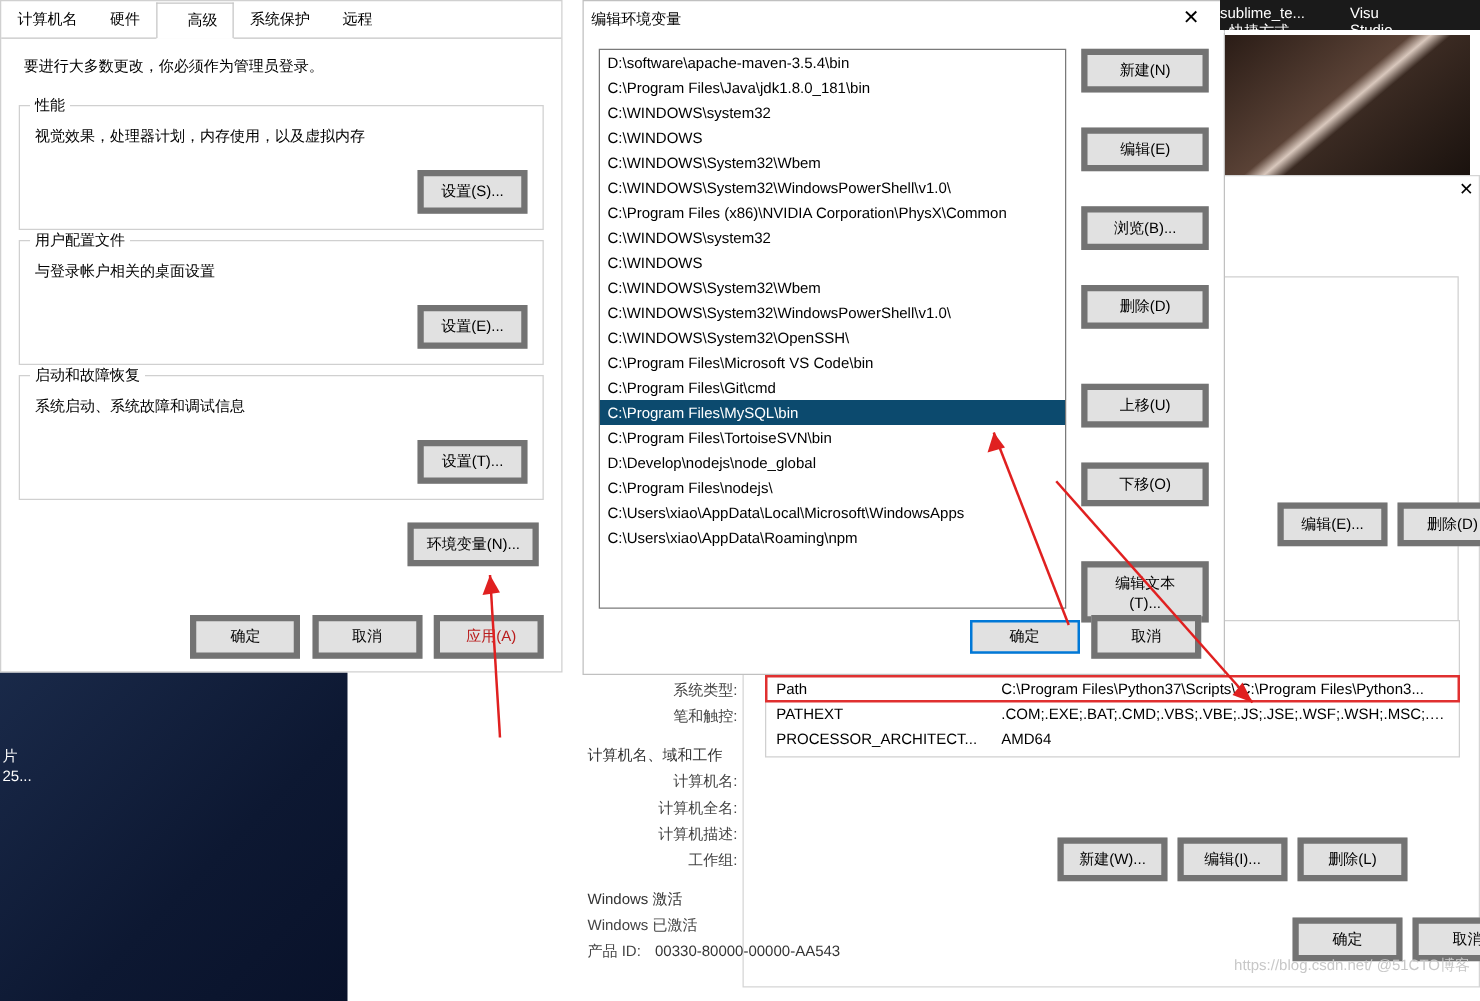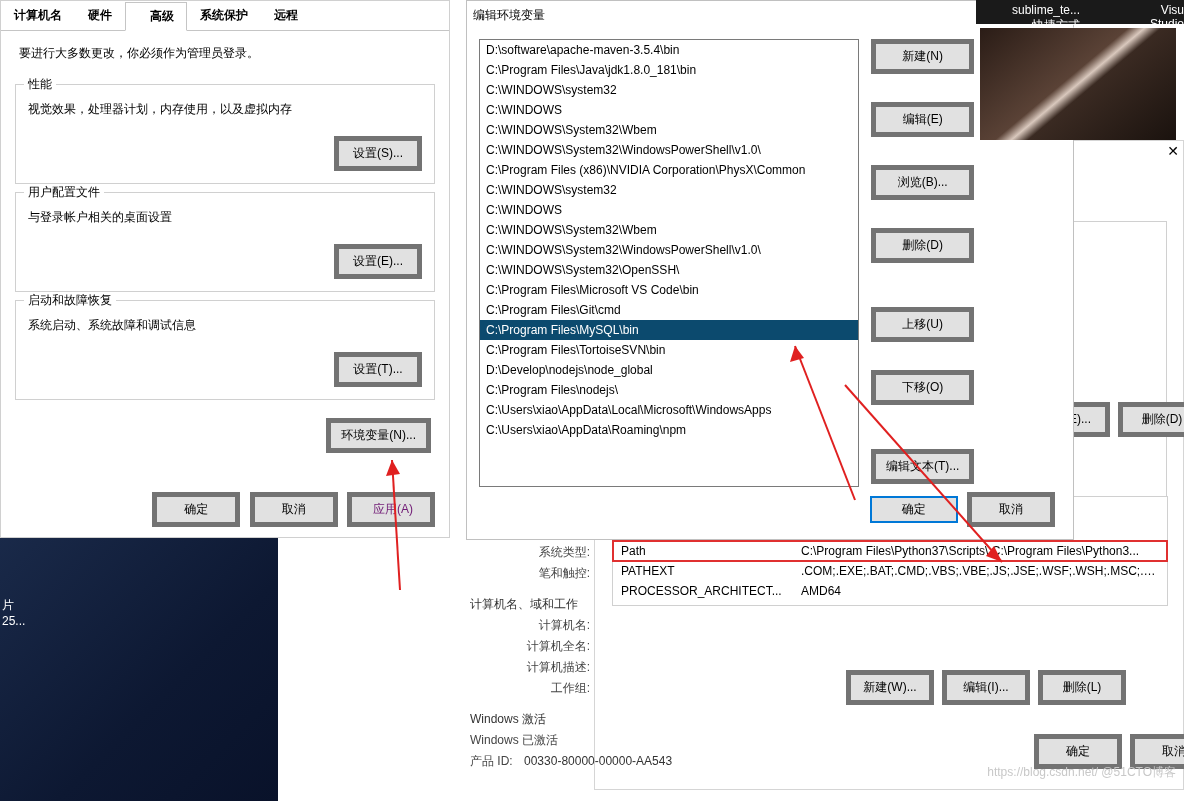--- a/index.html
+++ b/index.html
@@ -1,35 +1,35 @@
 <!DOCTYPE html>
 <html><head>
 <meta charset="utf-8">
 <style>
   * { box-sizing: border-box; font-family: "Microsoft YaHei", "Segoe UI", Arial, sans-serif; font-size: 12px; }
   body { margin:0; width:1184px; height:801px; background:#fff; position:relative; overflow:hidden; }
 
   
   .sysprop { position:absolute; left:0; top:0; width:450px; height:538px; border:1px solid #d0d0d0; background:#fff; }
-  .tabs  { display:flex; border-bottom:1px solid #c5c5c5;font-weight:bold; }
+  .tabs  { display:flex; border-bottom:1px solid #c5c5c5; }
   .tabs .tab { padding:5px 12px; border:1px solid transparent; border-bottom:none; cursor:default; }
   .tabs .tab.active { background:#fff; border:1px solid #c5c5c5; border-bottom:1px solid #fff; position:relative; top:1px;padding-left:24px; }
   .sysprop .note { padding:14px 18px; }
   .group { margin:8px 14px; border:1px solid #d0d0d0; padding:10px 12px 12px 12px; position:relative; }
   .group .legend { position:absolute; top:-9px; left:8px; background:#fff; padding:0 4px; }
   .group .desc { margin-top:6px; }
   .group .btnrow { text-align:right; margin-top:18px; }
   .wbtn { display:inline-block; min-width:88px; padding:4px 10px; border:5px solid #737373; background:#e1e1e1; text-align:center; cursor:default; margin-left:6px; }
   .wbtn.primary { border:2px solid #0078d7; padding:3px 9px; }
   .sysprop .envrow { text-align:right; padding:10px 18px 0 0; }
   .sysprop .footer { position:absolute; bottom:10px; right:14px; }
-  .wbtn.disabled { color:#701a75;padding-left:14px; }
-
-  
-  .editvar { position:absolute; left:466px; top:0; width:608px; height:540px; background:#fff; border:1px solid #c0c0c0; }
+  .wbtn.disabled { color:#b91c1c;padding-left:14px; }
+
+  
+  .editvar { position:absolute; left:466px; top:0; width:514px; height:540px; background:#fff; border:1px solid #c0c0c0; }
   .editvar .titlebar { display:flex; align-items:center; justify-content:space-between; padding:4px 6px; height:28px; }
   .editvar .titlebar .close { width:40px; text-align:center; font-size:16px; line-height:18px; }
   .editvar .body { padding:10px 12px; display:flex; }
   .listbox { border:1px solid #7a7a7a; width:380px; height:448px; overflow-y:auto; background:#fff; }
   .listbox .row { padding:3px 6px; white-space:nowrap; overflow:hidden; text-overflow:ellipsis; }
   .listbox .row.selected { background:#0c4a6e; color:#fff; }
   .sidebtns { margin-left:12px; display:flex; flex-direction:column; }
   .sidebtns .wbtn { margin:0 0 10px 0; min-width:80px; }
   .sidebtns .gap { height:18px; }
   .editvar .dlgfooter { position:absolute; bottom:12px; right:18px; }
@@ -48,21 +48,21 @@
   .rowlist2 .urow.hl { outline:2px solid #e03030; outline-offset:-1px; }
   .btnrow3 { position:absolute; left:840px; top:670px; display:flex; }
   .btnrow4 { position:absolute; left:1028px; top:734px; display:flex; }
 
   
   .labels { position:absolute; left:470px; top:540px; font-size:12px; color:#333; }
   .labels div { margin:4px 0; }
   .labels .lab { display:inline-block; width:120px; text-align:right; margin-right:8px; color:#444; }
   .photo { position:absolute; left:980px; top:28px; width:196px; height:112px; background:linear-gradient(140deg,#2a1c16 0%,#5a4236 45%,#d9c8bd 50%,#3a2a22 55%,#1a120e 100%); }
   .desktopbar { position:absolute; right:0; top:0; height:24px; width:208px; background:#1a1a1a; color:#fff; font-size:11px; display:flex; }
-  .desktopbar div { flex:1; text-align:right; padding-top:3px; }
+  .desktopbar div { flex:1; text-align:left; padding-top:3px; }
 
   
   .jeans { position:absolute; left:0; top:525px; width:278px; height:276px; background:linear-gradient(135deg,#1a2a4a 0%,#0d1832 60%,#09122a 100%); }
   .jeans .cap { position:absolute; left:2px; top:72px; color:#fff; font-size:11px; }
 
   
   .arrow { position:absolute; pointer-events:none; }
   .arrow line { stroke:#e02020; stroke-width:2; }
   .arrow polygon { fill:#e02020; }
 

